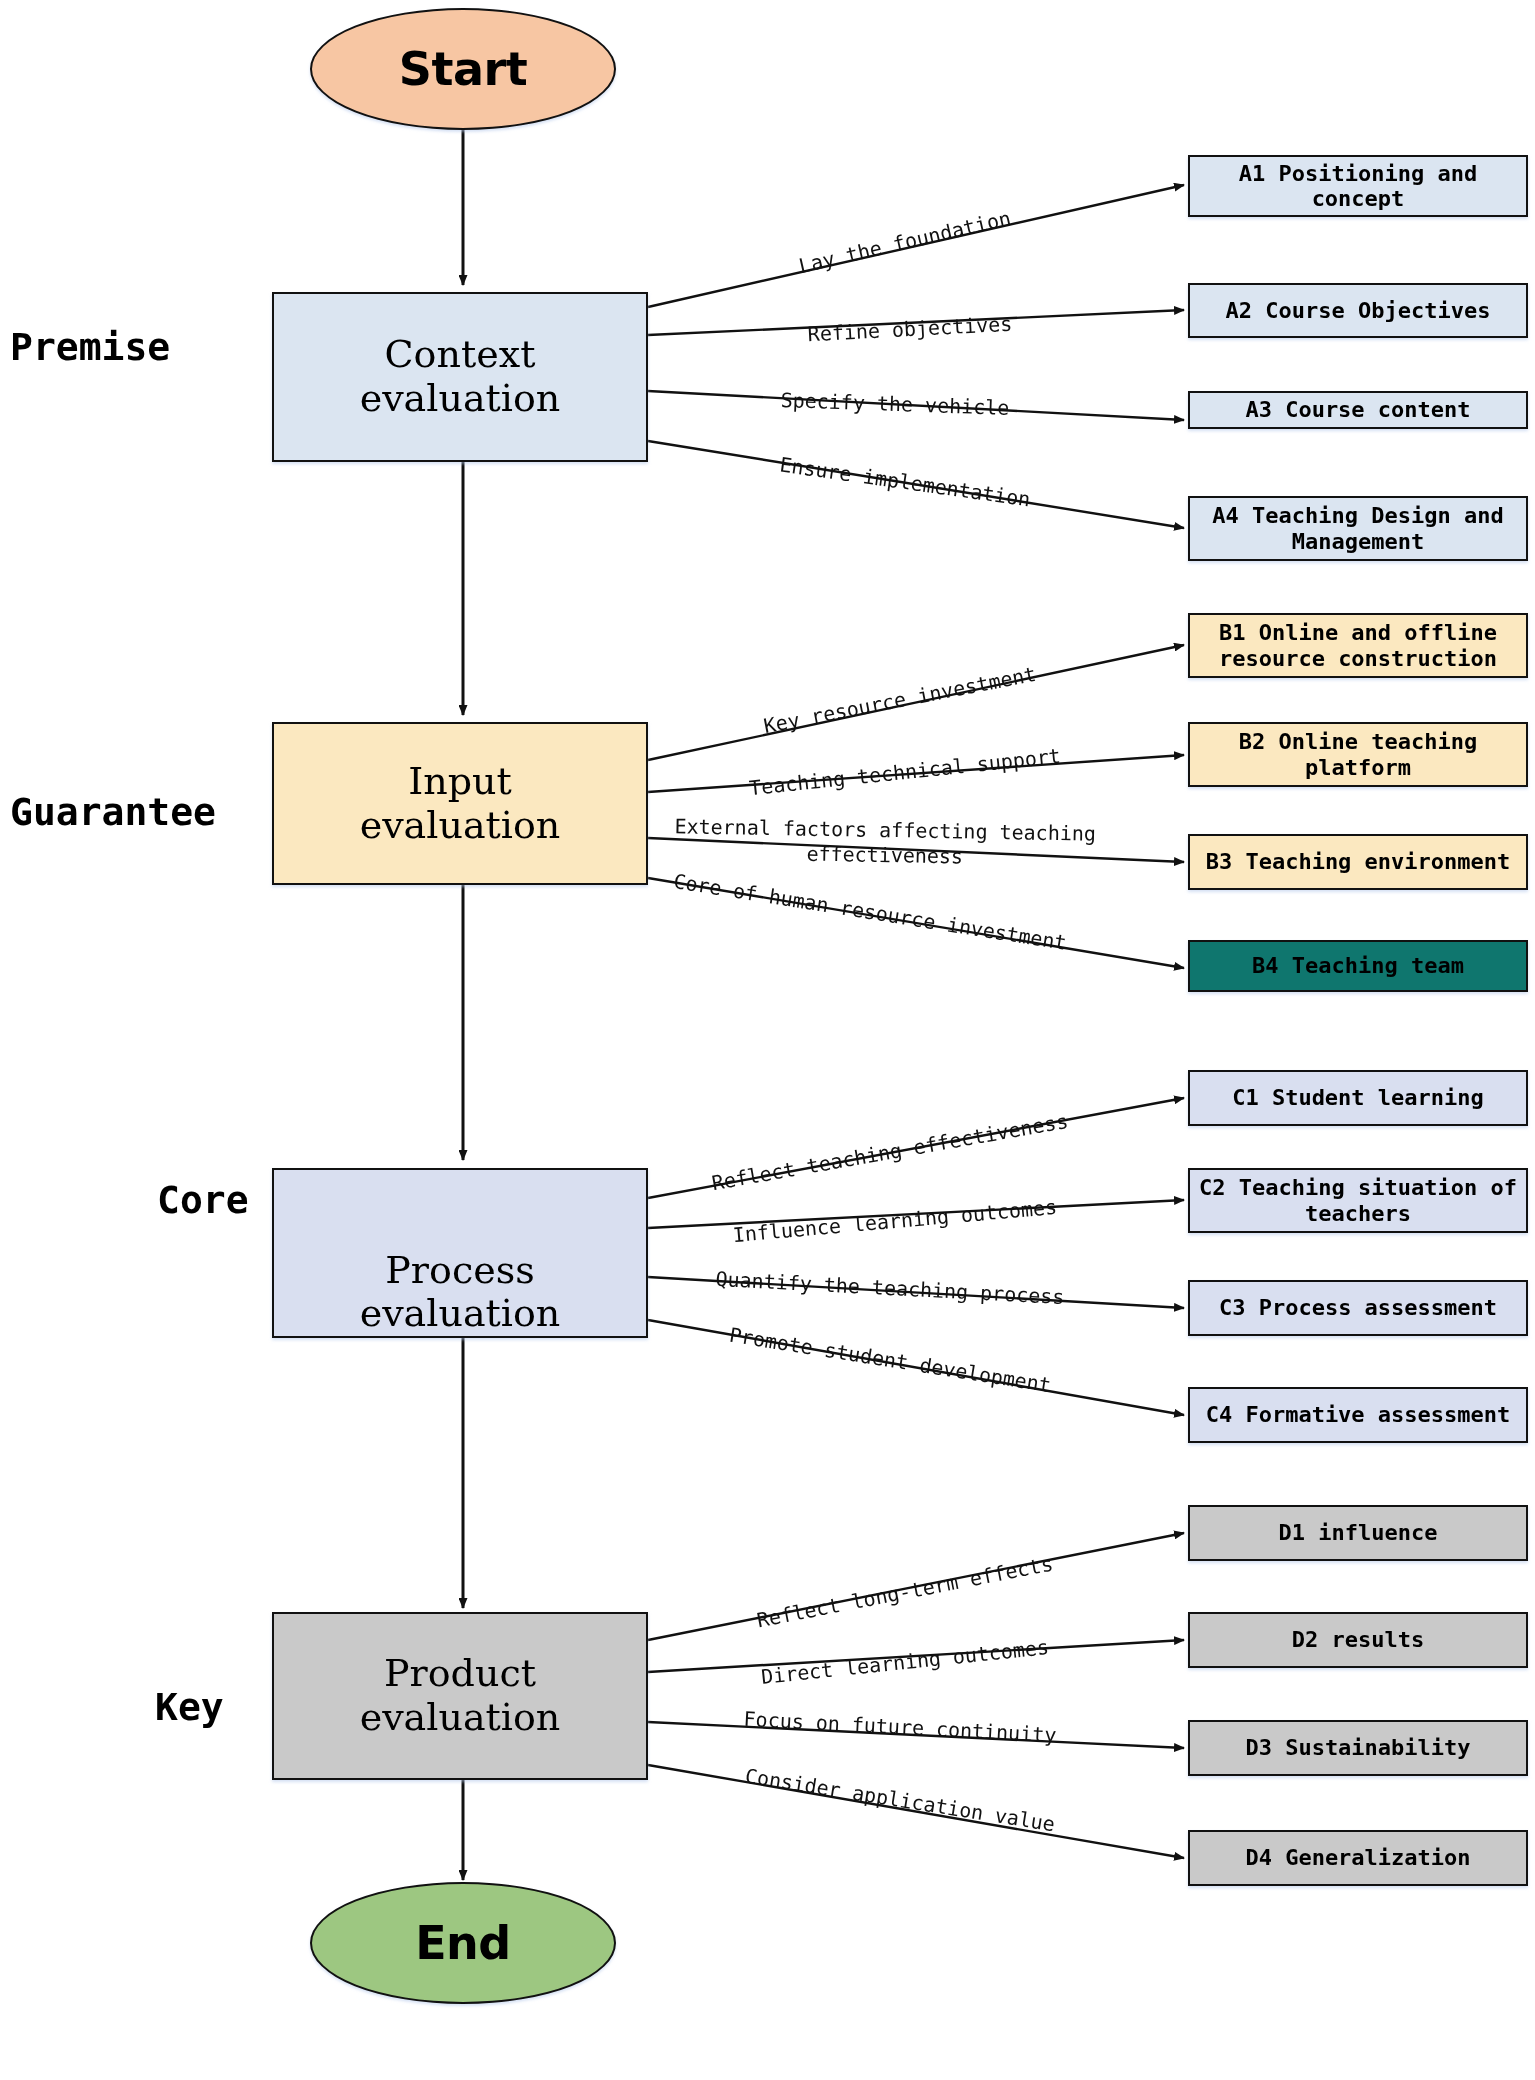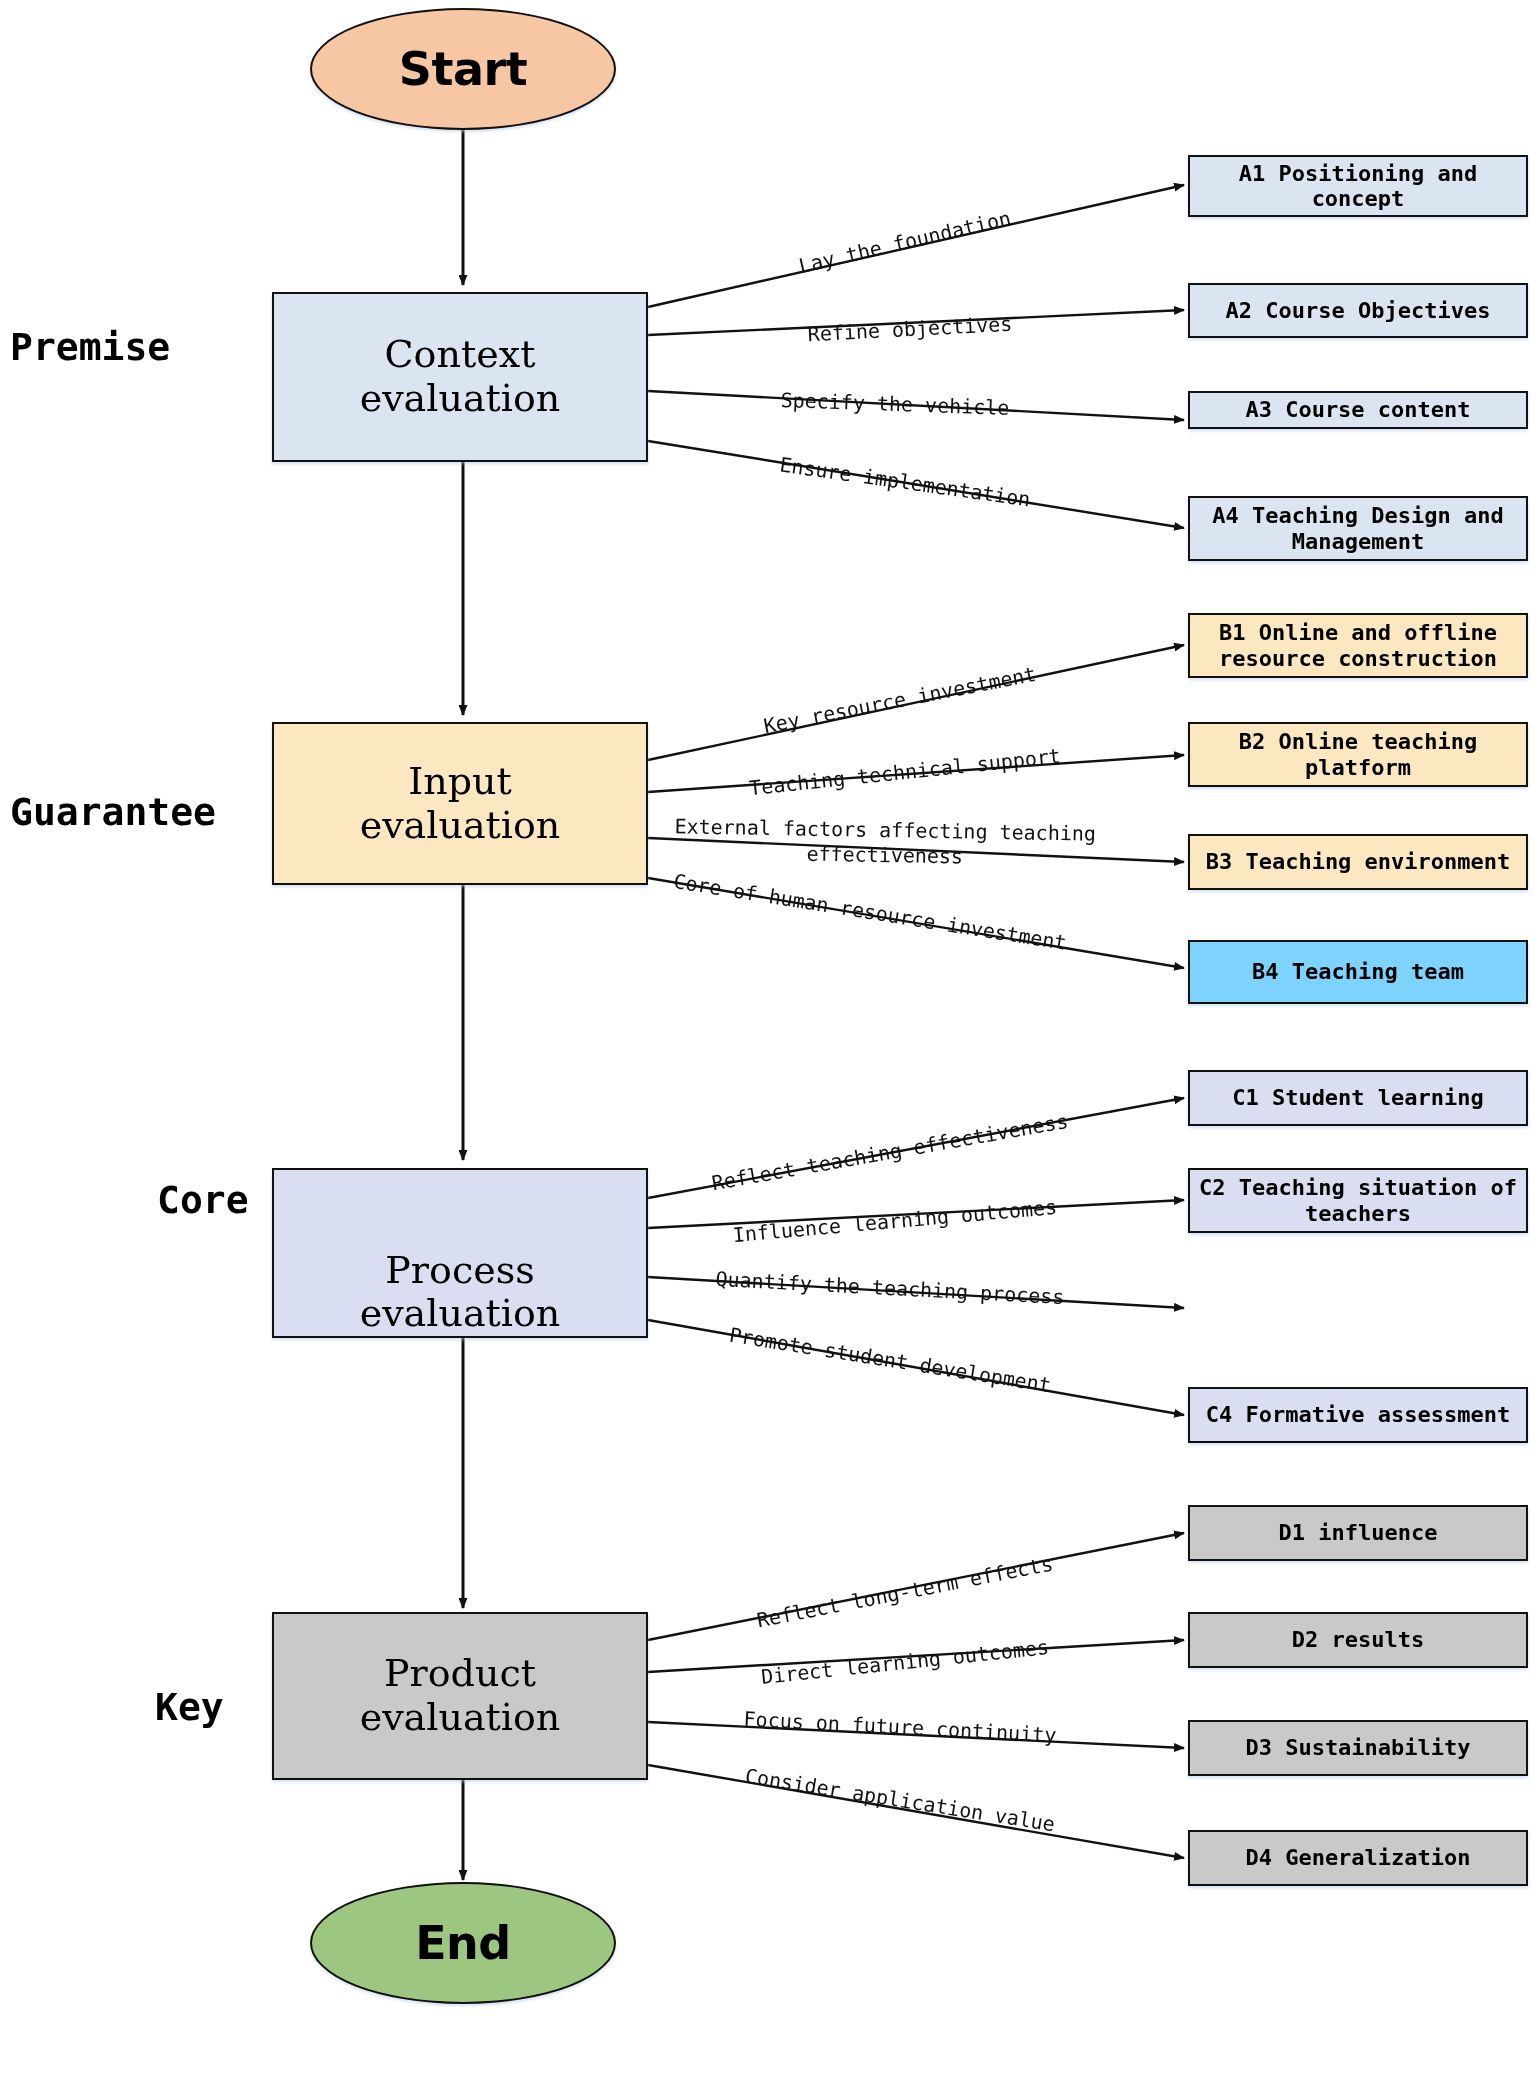--- a/index.html
+++ b/index.html
@@ -173,30 +173,33 @@
     <span>B1 Online and offline
 resource construction</span>
   </div>
   <div class="node leaf" style="left:1188px; top:722px; width:340px; height:65px; background:#fbe8c0;">
     <span>B2 Online teaching
 platform</span>
   </div>
   <div class="node leaf" style="left:1188px; top:834px; width:340px; height:56px; background:#fbe8c0;align-items:center;">
     <span>B3 Teaching environment</span>
   </div>
-  <div class="node leaf" style="left:1188px; top:940px; width:340px; height:64px; background:#7dd3fc;">
+  <div class="node leaf" style="left:1188px; top:940px; width:340px; height:52px; background:#0f766e;">
     <span>B4 Teaching team</span>
   </div>
 
   <div class="node leaf" style="left:1188px; top:1070px; width:340px; height:56px; background:#d9dff0;">
     <span>C1 Student learning</span>
   </div>
   <div class="node leaf" style="left:1188px; top:1168px; width:340px; height:65px; background:#d9dff0;">
     <span>C2 Teaching situation of
 teachers</span>
+  </div>
+  <div class="node leaf" style="left:1188px; top:1280px; width:340px; height:56px; background:#d9dff0;">
+    <span>C3 Process assessment</span>
   </div>
   <div class="node leaf" style="left:1188px; top:1387px; width:340px; height:56px; background:#d9dff0;">
     <span>C4 Formative assessment</span>
   </div>
 
   <div class="node leaf" style="left:1188px; top:1505px; width:340px; height:56px; background:#c9c9c9;">
     <span>D1 influence</span>
   </div>
   <div class="node leaf" style="left:1188px; top:1612px; width:340px; height:56px; background:#c9c9c9;">
     <span>D2 results</span>

